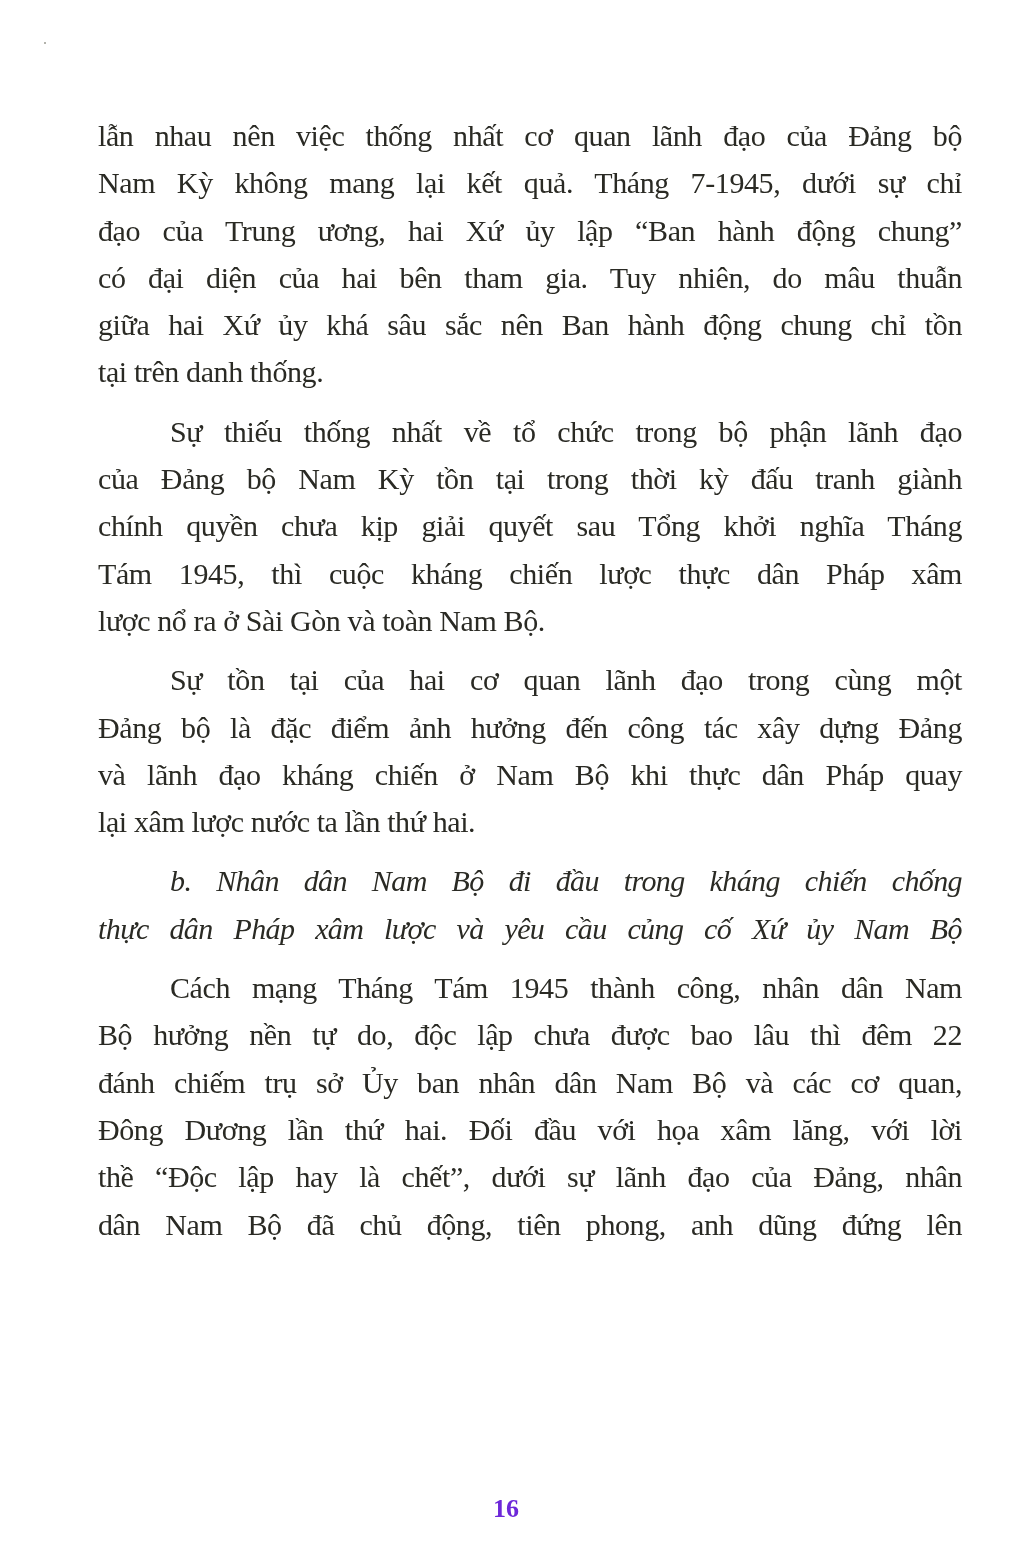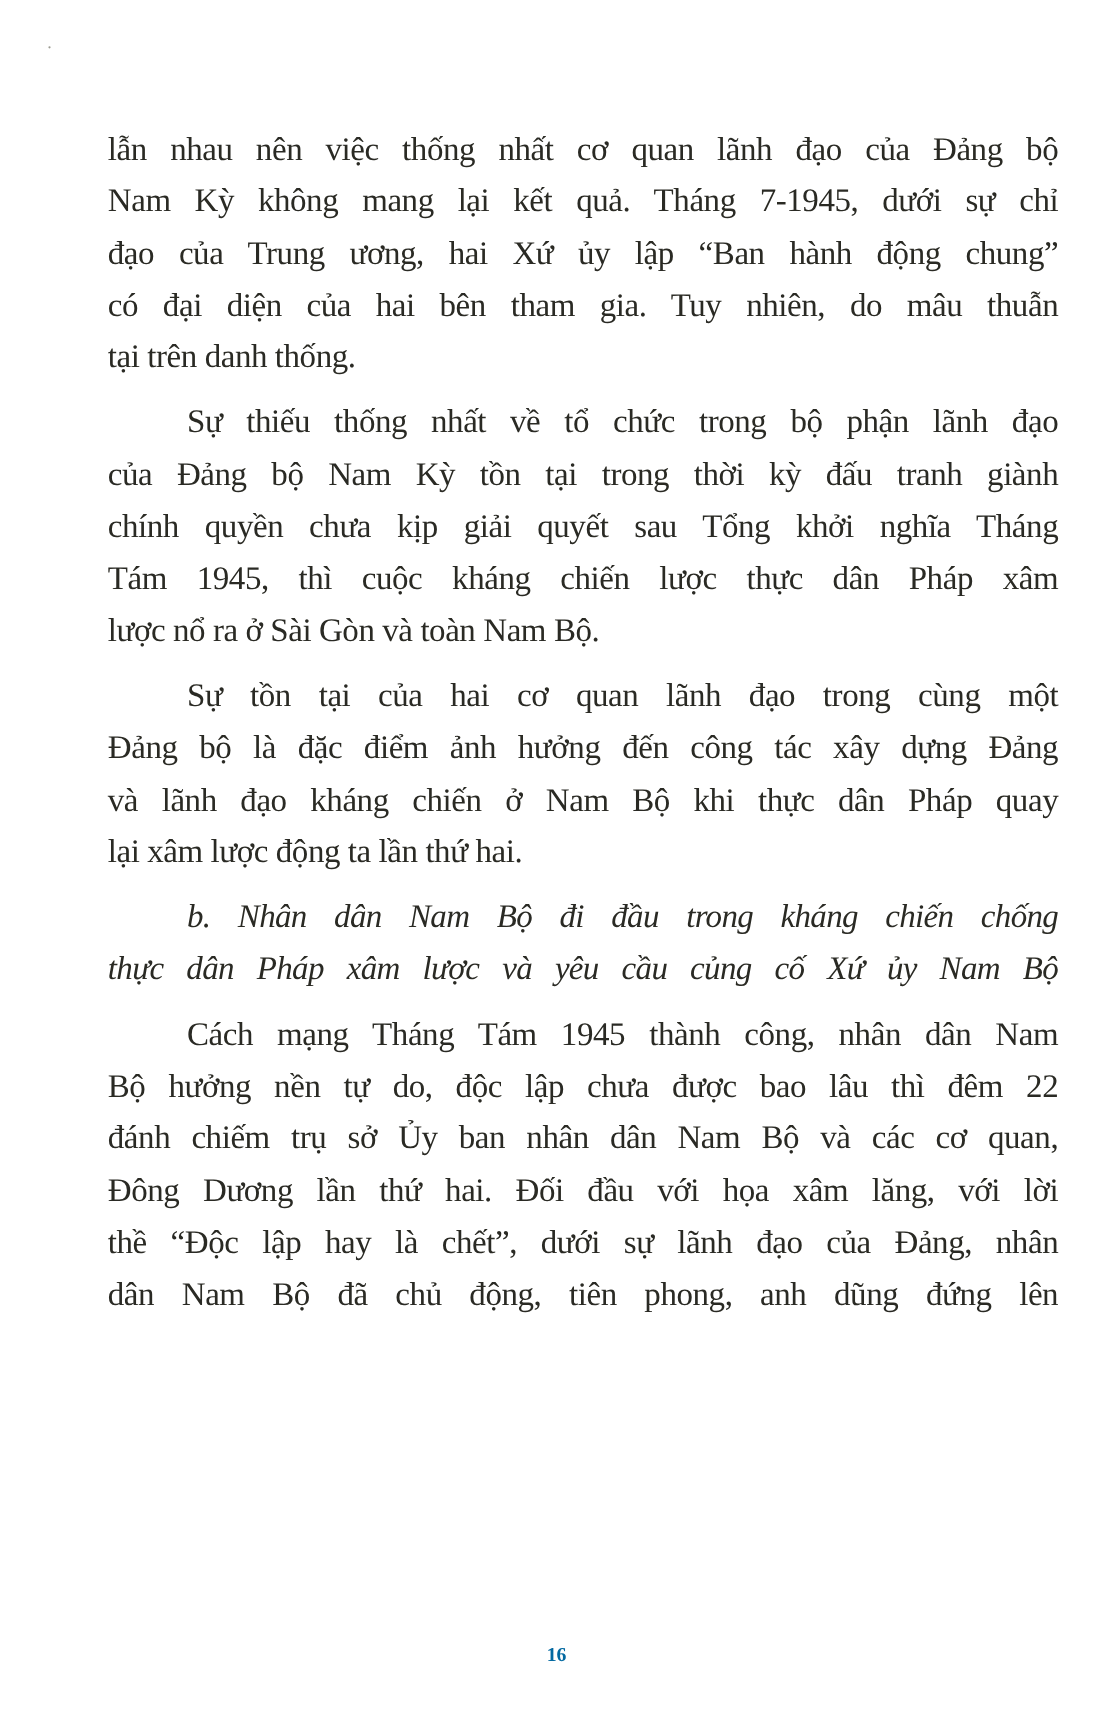--- a/index.html
+++ b/index.html
@@ -48,23 +48,23 @@
     .heading {
       margin-top: 8px;
       margin-bottom: 12px;
     }
     .page-number {
       position: absolute;
       left: 0;
       width: 1012px;
       top: 1494px;
       text-align: center;
-      font-size: 18px;
+      font-size: 26px;
       font-weight: bold;
-      color: #0369a1;
+      color: #6d28d9;
     }
     .speck {
       position: absolute;
       left: 44px;
       top: 42px;
       width: 2px;
       height: 2px;
       background: #9a9a90;
       border-radius: 1px;
     }
@@ -74,36 +74,37 @@
 
 <div class="speck"></div>
 
 <div class="page">
 
   <div class="para">
     <span class="line">lẫn nhau nên việc thống nhất cơ quan lãnh đạo của Đảng bộ</span>
     <span class="line">Nam Kỳ không mang lại kết quả. Tháng 7-1945, dưới sự chỉ</span>
     <span class="line">đạo của Trung ương, hai Xứ ủy lập “Ban hành động chung”</span>
     <span class="line">có đại diện của hai bên tham gia. Tuy nhiên, do mâu thuẫn</span>
+    <span class="line">giữa hai Xứ ủy khá sâu sắc nên Ban hành động chung chỉ tồn</span>
     <span class="line last">tại trên danh thống.</span>
   </div>
 
   <div class="para">
     <span class="line indent">Sự thiếu thống nhất về tổ chức trong bộ phận lãnh đạo</span>
     <span class="line">của Đảng bộ Nam Kỳ tồn tại trong thời kỳ đấu tranh giành</span>
     <span class="line">chính quyền chưa kịp giải quyết sau Tổng khởi nghĩa Tháng</span>
     <span class="line">Tám 1945, thì cuộc kháng chiến lược thực dân Pháp xâm</span>
     <span class="line last">lược nổ ra ở Sài Gòn và toàn Nam Bộ.</span>
   </div>
 
   <div class="para">
     <span class="line indent">Sự tồn tại của hai cơ quan lãnh đạo trong cùng một</span>
     <span class="line">Đảng bộ là đặc điểm ảnh hưởng đến công tác xây dựng Đảng</span>
     <span class="line">và lãnh đạo kháng chiến ở Nam Bộ khi thực dân Pháp quay</span>
-    <span class="line last">lại xâm lược động ta lần thứ hai.</span>
+    <span class="line last">lại xâm lược nước ta lần thứ hai.</span>
   </div>
 
   <div class="heading">
     <span class="line indent">b. Nhân dân Nam Bộ đi đầu trong kháng chiến chống</span>
     <span class="line">thực dân Pháp xâm lược và yêu cầu củng cố Xứ ủy Nam Bộ</span>
   </div>
 
   <div class="para">
     <span class="line indent">Cách mạng Tháng Tám 1945 thành công, nhân dân Nam</span>
     <span class="line">Bộ hưởng nền tự do, độc lập chưa được bao lâu thì đêm 22</span>

